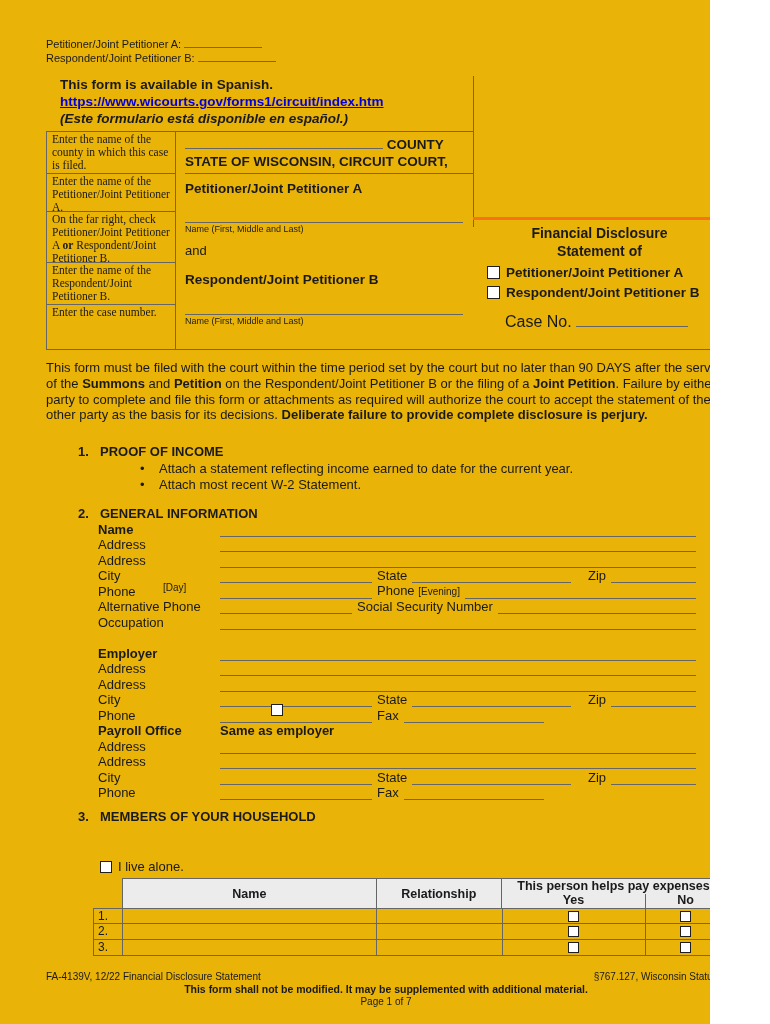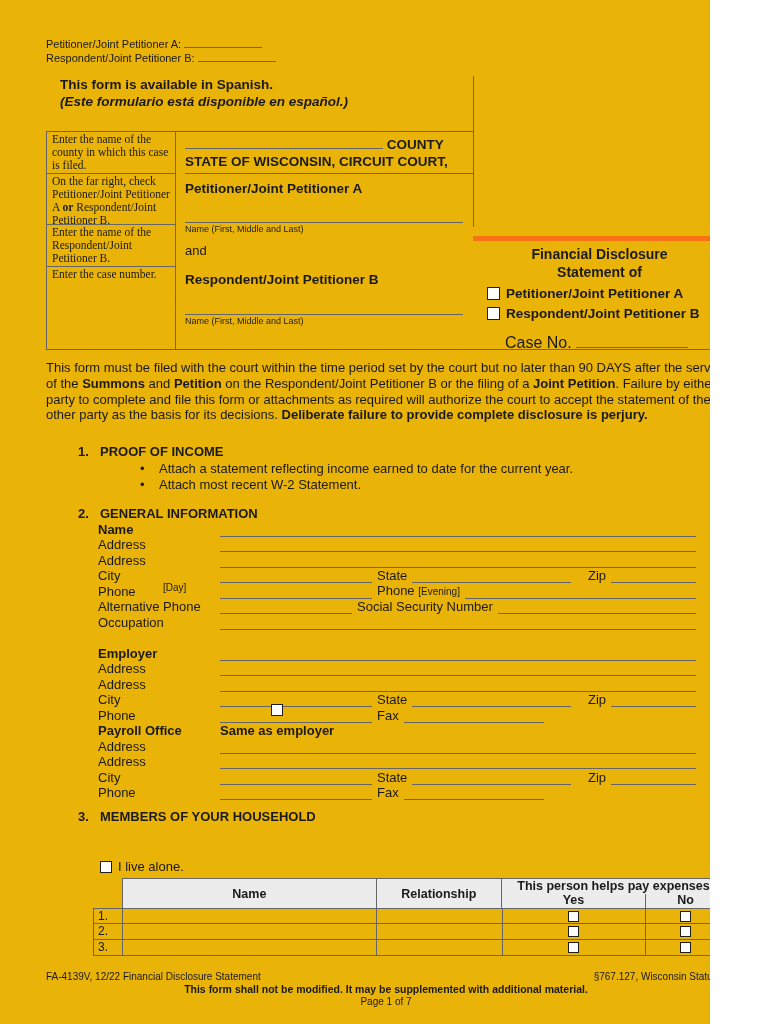--- a/index.html
+++ b/index.html
@@ -25,21 +25,21 @@
   .instr-row { padding:1px 3px 0 5px; border-bottom:1px solid #666; overflow:hidden; }
   .instr-row.last { border-bottom:none; }
   .mid-col { position:absolute; left:130px; top:0; width:297px; height:219px; border-top:1px solid #666; padding-left:9px; }
   .court-row { height:42px; border-bottom:1px solid #666; padding-top:4px; font-size:13.5px; font-weight:bold; line-height:17px; }
   .county-blank { display:inline-block; width:198px; border-bottom:1px solid #666; height:11px; }
   .party-head { font-size:13.5px; font-weight:bold; margin-top:7px; }
   .name-line { width:278px; border-bottom:1px solid #666; height:13px; }
   .name-cap { font-size:9px; color:#222; margin-top:1px; }
   .and-word { font-size:13px; margin-top:9px; }
   .vline { position:absolute; left:427px; top:-55px; width:1px; height:151px; background:#666; }
-  .right-col { position:absolute; left:427px; top:105px; width:253px; border-top:5px solid #f97316; }
+  .right-col { position:absolute; left:427px; top:86px; width:253px; border-top:3px solid #f97316; }
   .fds-title { text-align:center; font-size:14px; font-weight:bold; line-height:18px; margin-top:4px; }
   .cb-row { display:flex; align-items:center; gap:6px; padding-left:14px; margin-top:5px; font-size:13.5px; font-weight:bold; }
   .cb { display:inline-block; width:13px; height:13px; border:1.5px solid #1f1f1f; background:#fff; flex:0 0 auto; }
   .caseno { margin-top:13px; padding-left:32px; font-size:16px; }
   .caseno-blank { display:inline-block; width:112px; border-bottom:1px solid #666; height:11px; }
 
   
   .intro { left:46px; top:360px; width:682px; font-size:13px; line-height:15.8px; }
   b { font-weight:bold; }
 
@@ -112,27 +112,29 @@
       <span class="hdr-blank"></span>
     </div>
     <div class="hdr-line">
       <span>Respondent/Joint Petitioner B:</span>
       <span class="hdr-blank"></span>
     </div>
   </div>
 
   <div class="abs spanish" style="left:60px; top:76px;">
     <div>This form is available in Spanish.</div>
+    <div><a href="#">https://www.wicourts.gov/forms1/circuit/index.htm</a></div>
     <div class="it">(Este formulario está disponible en español.)</div>
   </div>
 
   <div class="abs caption">
 
     <div class="instr-col">
       <div class="instr-row" style="height:42px;">Enter the name of the county in which this case is filed.</div>
+      <div class="instr-row" style="height:38px;">Enter the name of the Petitioner/Joint Petitioner A.</div>
       <div class="instr-row" style="height:51px;"><span>On the far right, check Petitioner/Joint Petitioner A </span><b>or</b><span> Respondent/Joint Petitioner B.</span></div>
       <div class="instr-row" style="height:42px;">Enter the name of the Respondent/Joint Petitioner B.</div>
       <div class="instr-row last">Enter the case number.</div>
     </div>
 
     <div class="mid-col">
       <div class="court-row">
         <div><span class="county-blank"></span> <span>COUNTY</span></div>
         <div>STATE OF WISCONSIN, CIRCUIT COURT,</div>
       </div>

